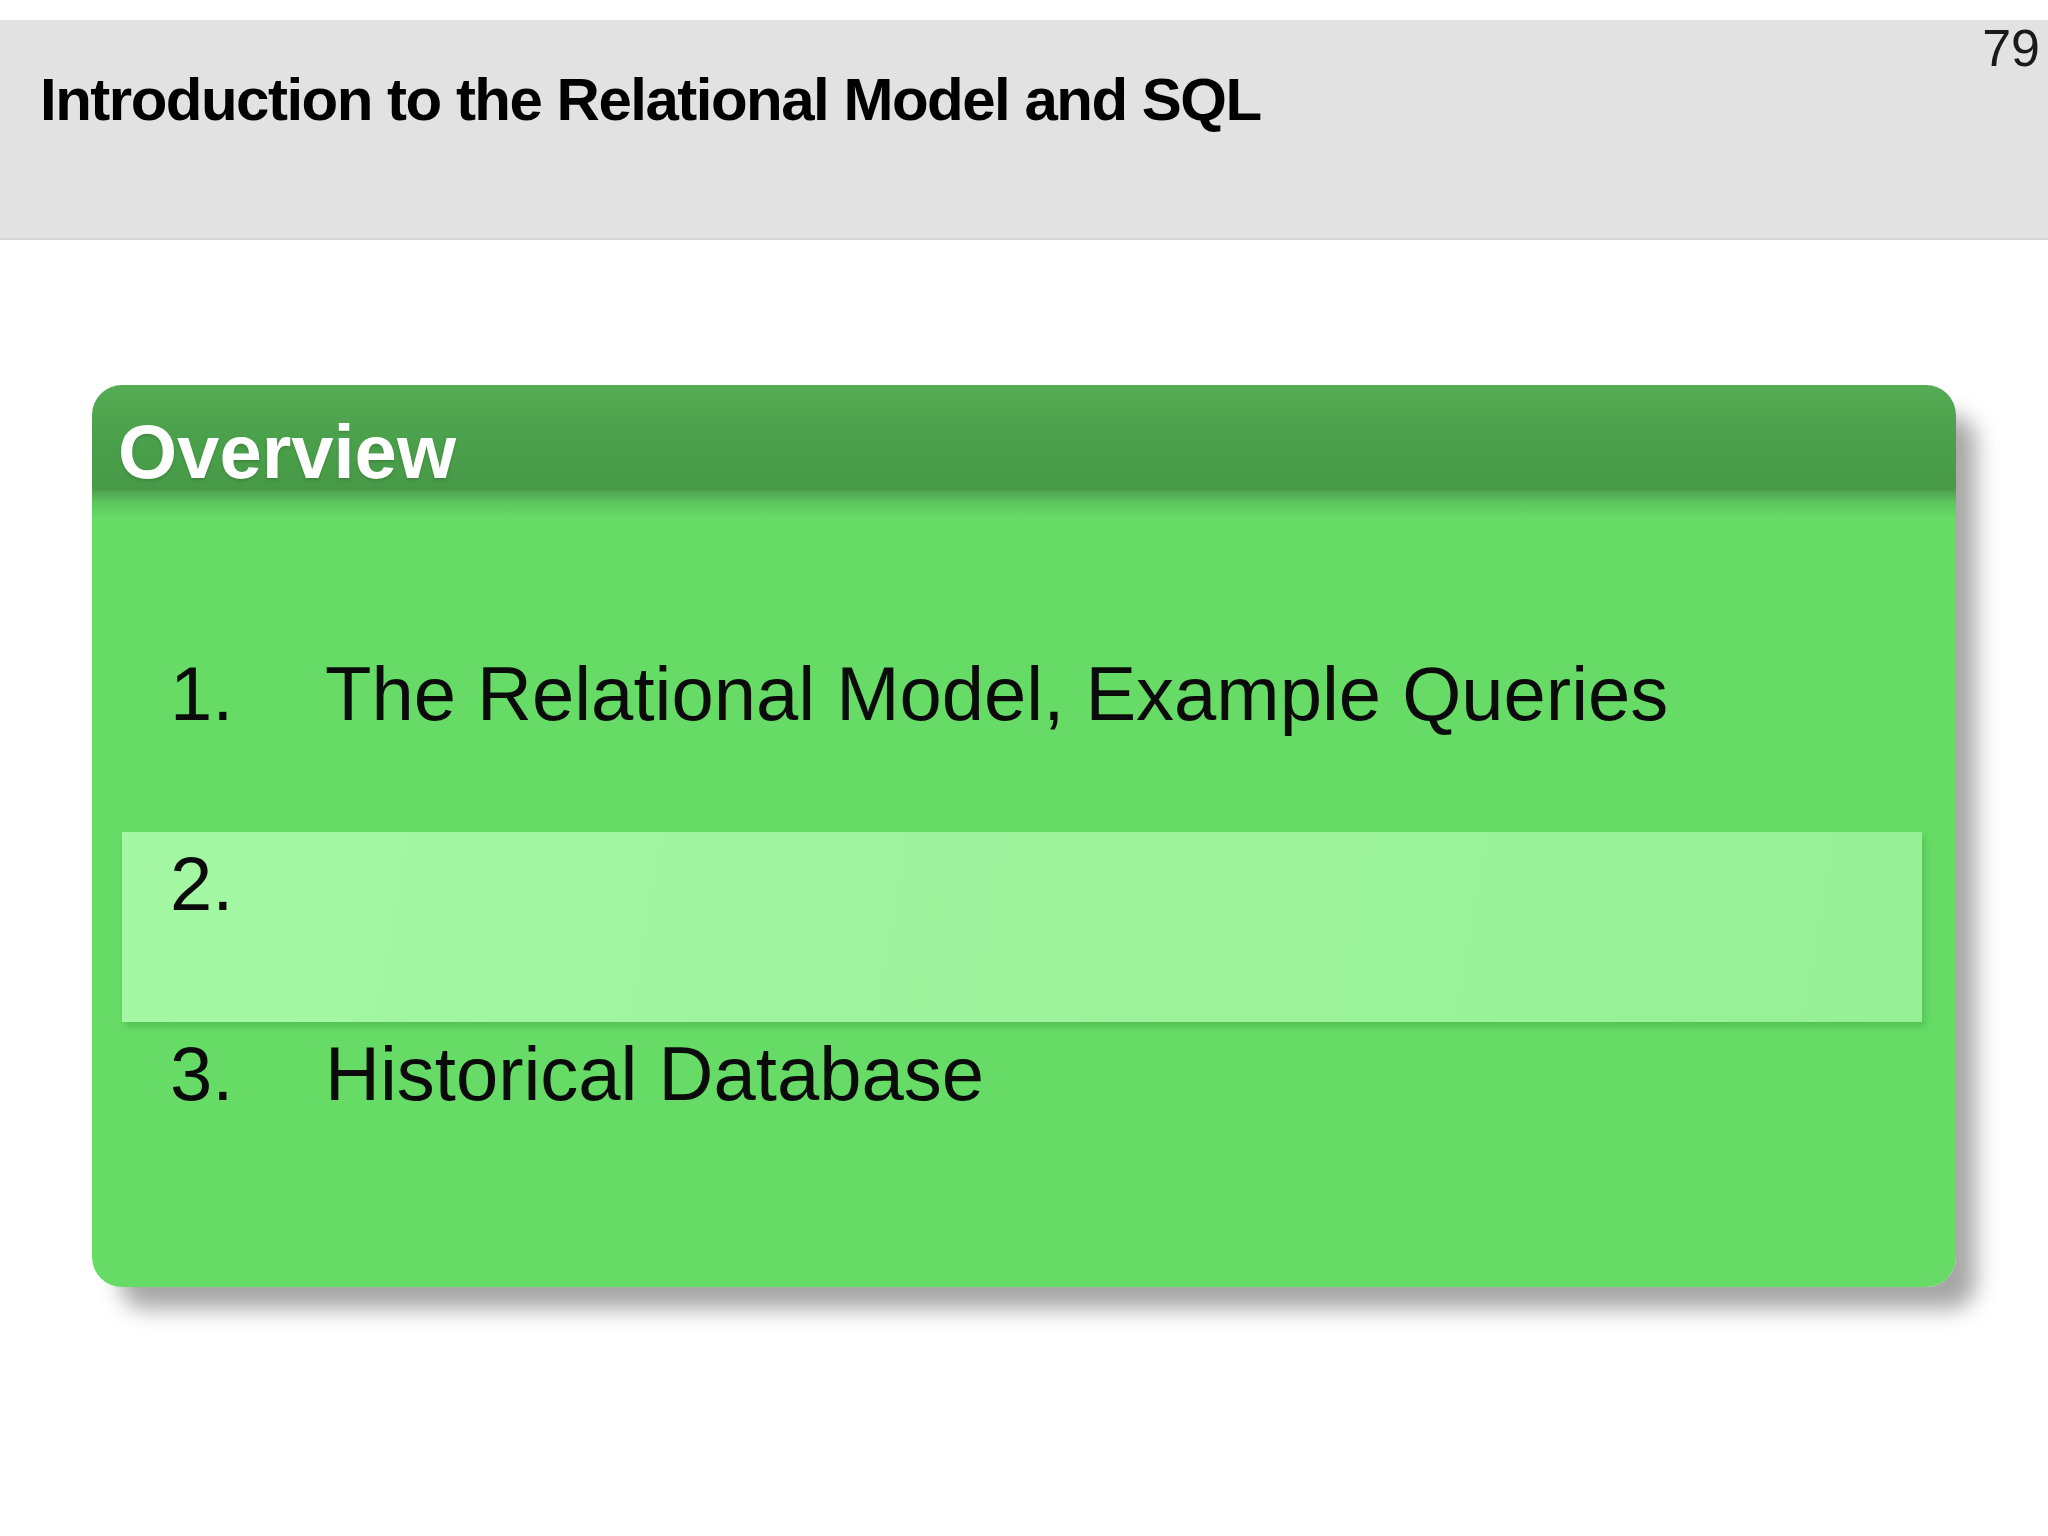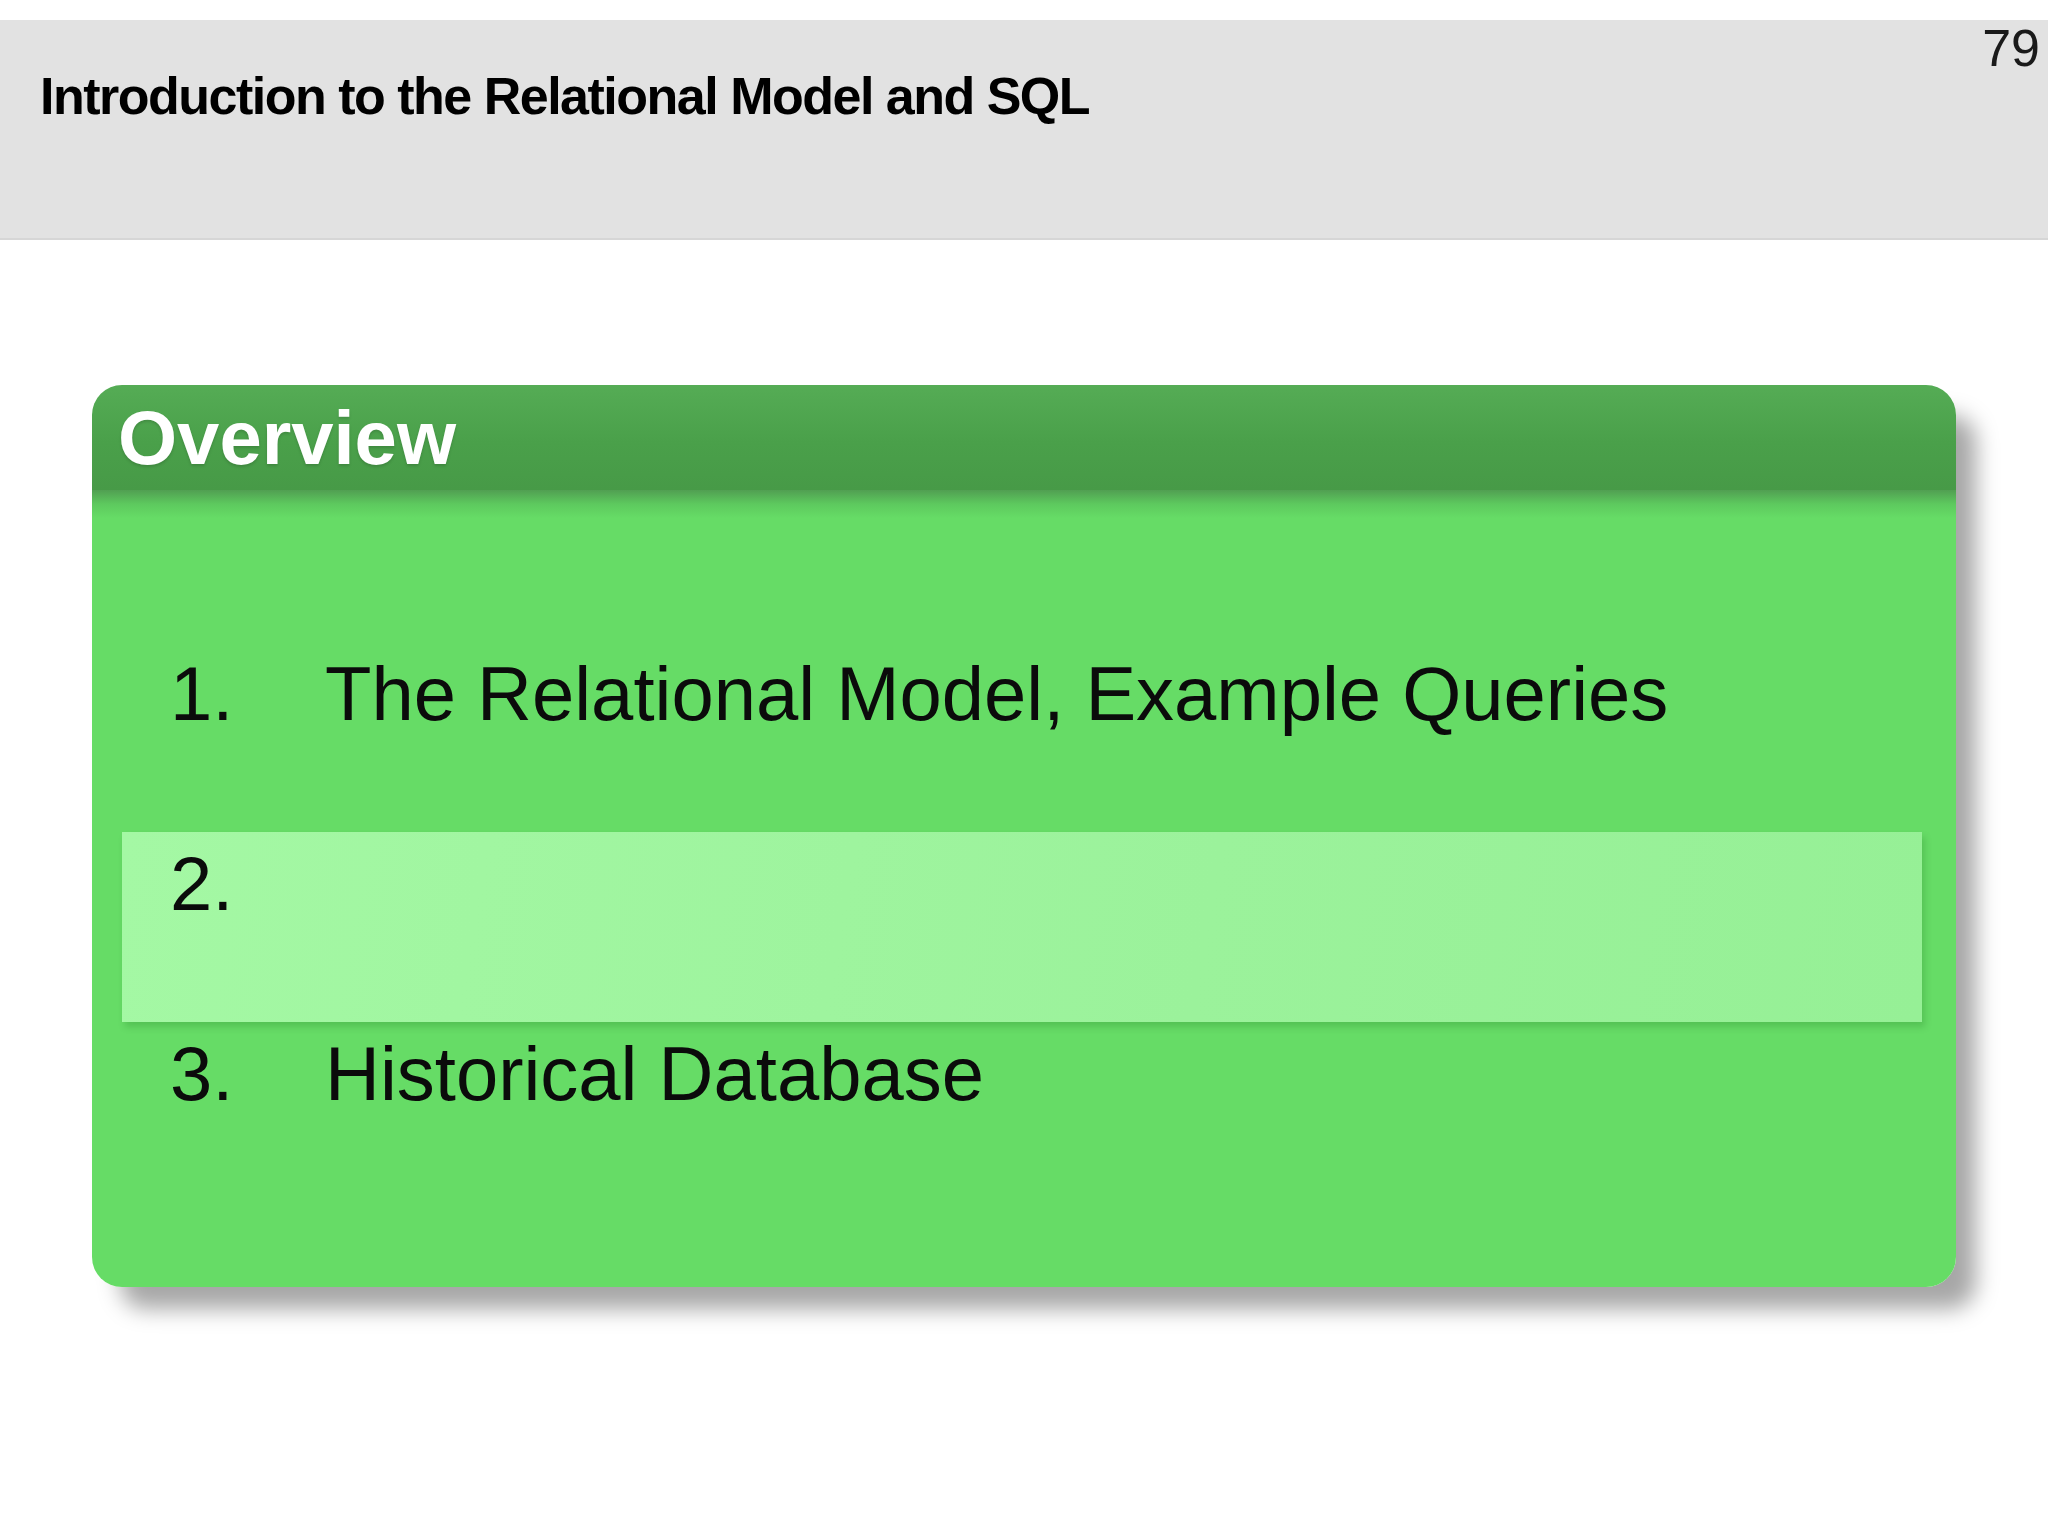--- a/index.html
+++ b/index.html
@@ -20,21 +20,21 @@
     top: 20px;
     width: 2048px;
     height: 218px;
     background: #e2e2e2;
     border-bottom: 2px solid #d6d6d6;
   }
   .slide-title {
     position: absolute;
     left: 40px;
     top: 70px;
-    font-size: 52px;
+    font-size: 60px;
     font-weight: bold;
     letter-spacing: -1.5px;
     color: #000000;
     line-height: 1;
     white-space: nowrap;
   }
   .page-number {
     position: absolute;
     top: 22px;
     right: 8px;
@@ -52,21 +52,21 @@
     width: 1864px;
     height: 902px;
     border-radius: 30px;
     box-shadow: 24px 26px 22px -4px rgba(0, 0, 0, 0.35);
   }
   .panel-header {
     height: 105px;
     border-radius: 30px 30px 0 0;
     background: linear-gradient(180deg, #55ac55 0%, #4aa04a 55%, #479a47 100%);
     display: flex;
-    align-items: center;
+    align-items: flex-end;
     padding-left: 26px;
     box-sizing: border-box;
   }
   .panel-title {
     font-size: 76px;
     font-weight: bold;
     color: #ffffff;
     line-height: 1;
     text-shadow: 0 2px 3px rgba(0,0,0,0.15);
   }

